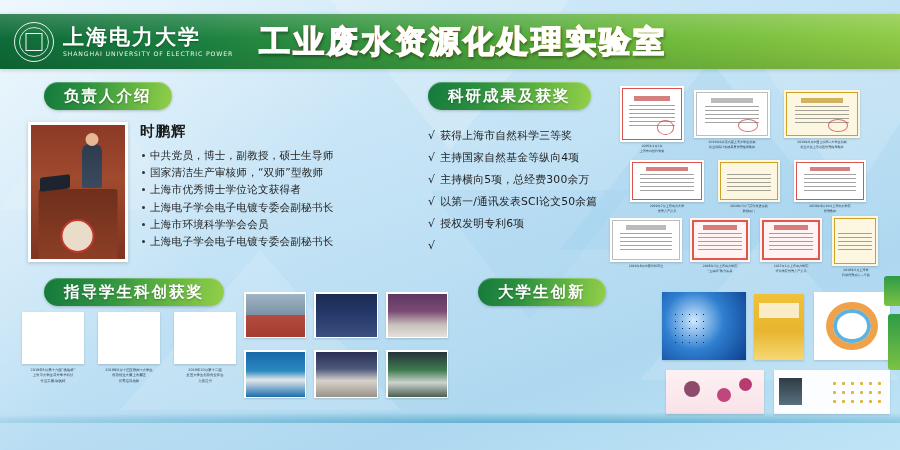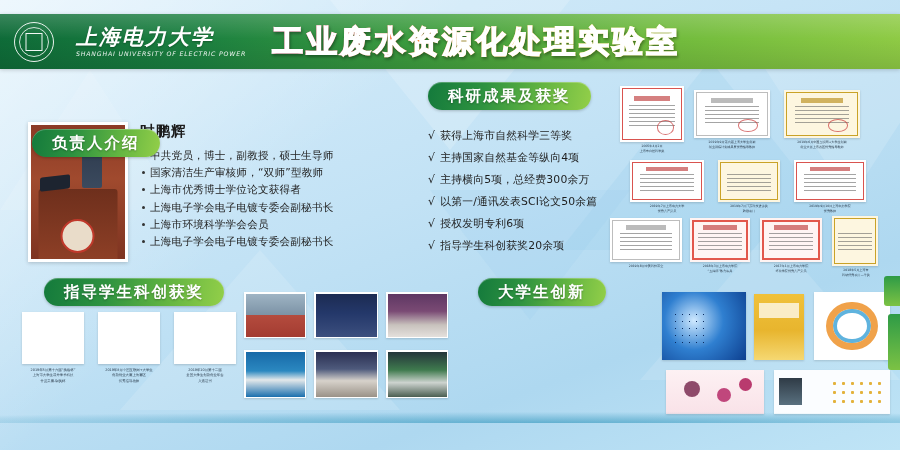--- a/index.html
+++ b/index.html
@@ -22,21 +22,21 @@
     display:flex; align-items:center; box-shadow:0 1px 4px rgba(0,0,0,.18);
   }
   #header:after{ content:""; position:absolute; inset:0;
     background:linear-gradient(180deg,rgba(255,255,255,.18) 0%,rgba(255,255,255,0) 45%,rgba(0,0,0,.10) 100%); }
   .logo-wrap{ position:relative; z-index:2; display:flex; align-items:center; padding-left:14px; }
   .seal{ width:40px; height:40px; border-radius:50%; border:1.4px solid rgba(255,255,255,.9);
     position:relative; flex:0 0 auto; }
   .seal:before{ content:""; position:absolute; inset:4px; border-radius:50%; border:1px solid rgba(255,255,255,.8); }
   .seal:after{ content:""; position:absolute; left:50%; top:50%; width:15px; height:16px;
     transform:translate(-50%,-50%); border:1.4px solid rgba(255,255,255,.95); }
-  .uni-block{ margin-left:22px; position:relative; z-index:2;font-style:italic; }
+  .uni-block{ margin-left:9px; position:relative; z-index:2; }
   .uni-cn{ color:#fff; font-size:21px; font-weight:bold; letter-spacing:2px;
     font-family:"DejaVu Serif","Liberation Serif",serif; line-height:1.05;
     text-shadow:0 1px 2px rgba(0,0,0,.30); }
   .uni-en{ color:rgba(255,255,255,.92); font-size:6.2px; letter-spacing:.85px; margin-top:2px; white-space:nowrap; }
   #banner-title{ position:relative; z-index:2; margin-left:26px; font-size:31px; font-weight:bold;
     letter-spacing:3px; font-family:"DejaVu Sans","Liberation Sans",sans-serif; white-space:nowrap;
     background:linear-gradient(100deg,#e8125c 0%,#ef3a52 14%,#f4701f 34%,#f89a13 52%,#fcc40b 70%,#ffe24a 88%,#fff3a0 100%);
     -webkit-background-clip:text; background-clip:text; color:transparent;
     -webkit-text-stroke:1.4px #ffffff;
     paint-order:stroke fill;
@@ -137,21 +137,21 @@
   <div class="logo-wrap">
     <div class="seal"></div>
     <div class="uni-block">
       <div class="uni-cn">上海电力大学</div>
       <div class="uni-en">SHANGHAI UNIVERSITY OF ELECTRIC POWER</div>
     </div>
   </div>
   <div id="banner-title">工业废水资源化处理实验室</div>
 </div>
 
-<div class="pill" style="left:32px;top:82px;margin-top:47px;">负责人介绍</div>
+<div class="pill" style="left:44px;top:82px;">负责人介绍</div>
 <div class="pill" style="left:428px;top:82px;">科研成果及获奖</div>
 <div class="pill" style="left:44px;top:278px;">指导学生科创获奖</div>
 <div class="pill" style="left:478px;top:278px;">大学生创新</div>
 
 <div id="portrait">
   <div class="pic">
     <div class="figure"></div>
     <div class="podium"></div>
     <div class="laptop"></div>
   </div>
@@ -203,21 +203,20 @@
   <div class="ach-item">
       <span class="chk">√</span>
       <span>以第一/通讯发表SCI论文50余篇</span>
     </div>
   <div class="ach-item">
       <span class="chk">√</span>
       <span>授权发明专利6项</span>
     </div>
   <div class="ach-item">
       <span class="chk">√</span>
-      <span>指导学生科创获奖20余项</span>
     </div>
 </div>
 
 <div id="cert-grid">
   <div class="cert red" style="left:0;top:0;width:64px;height:56px;">
     <div class="inner"></div>
     <div class="ttl"></div>
     <div class="lines"></div>
     <div class="stamp"></div>
   </div>

